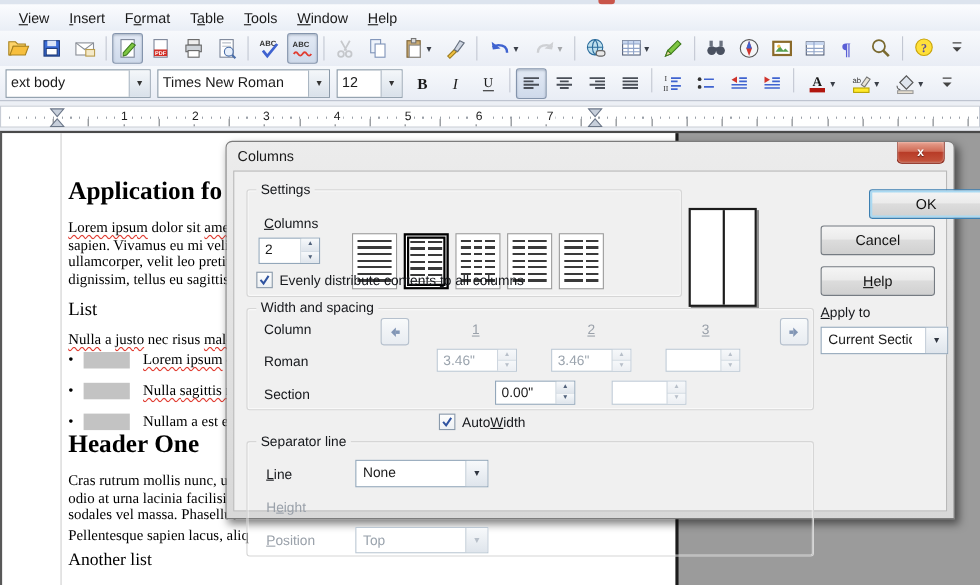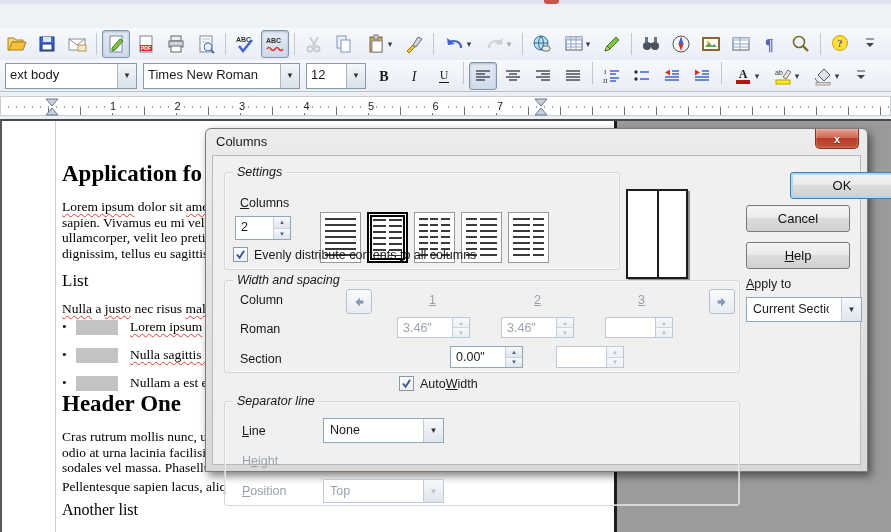--- a/index.html
+++ b/index.html
@@ -64,21 +64,21 @@
     background:linear-gradient(#ececec,#d8d8d8);border:1px solid #7c7c7c;border-radius:6px 6px 0 0;
     box-shadow:3px 4px 8px rgba(0,0,0,.5);box-sizing:border-box;}
   .dlg-title{position:absolute;left:10px;top:5px;font-size:13px;color:#1a1a1a;}
   .dlg-close{position:absolute;right:8px;top:0px;width:42px;height:19px;border:1px solid #8e2f22;border-top:none;
     border-radius:0 0 5px 5px;background:linear-gradient(#e8a391,#cf6a55 45%,#b83b27 50%,#c4543c);
     color:#fff;font-weight:bold;font-size:11px;display:flex;align-items:center;justify-content:center;
     text-shadow:0 1px 1px rgba(0,0,0,.5);box-shadow:inset 0 0 2px rgba(255,255,255,.6);}
   .dlg-client{position:absolute;left:6px;top:26px;right:6px;bottom:6px;background:#f0f0f0;border:1px solid #b8b8b8;}
 
   .group{position:absolute;border:1px solid #d6d6d6;border-radius:3px;box-shadow:0 0 0 1px rgba(255,255,255,.6) inset;}
-  .glabel{position:absolute;top:-8px;left:8px;background:#f0f0f0;padding:0 4px;font-size:12.5px;color:#16181c;font-style:italic;}
+  .glabel{position:absolute;top:-8px;left:8px;background:#f0f0f0;padding:0 4px;font-size:12.5px;color:#16181c;}
   .dlabel{position:absolute;font-size:12.5px;color:#16181c;white-space:nowrap;}
   .dlabel.gray{color:#9aa1aa;}
 
   .spin{position:absolute;display:flex;background:#fff;border:1px solid #93a7ba;box-sizing:border-box;}
   .spin .val{flex:1;padding:3px 4px 0 5px;font-size:12.5px;overflow:hidden;white-space:nowrap;}
   .spin .btns{width:16px;display:flex;flex-direction:column;border-left:1px solid #c2cdd8;}
   .spin .btns span{flex:1;display:flex;align-items:center;justify-content:center;font-size:6px;color:#50617a;
     background:linear-gradient(#f7f9fb,#dfe5ec);}
   .spin .btns span:first-child{border-bottom:1px solid #cdd6df;}
   .spin.disabled{border-color:#bcc8d4;}
@@ -122,20 +122,36 @@
 </style>
 </head>
 <body>
 
 <div class="screen">
 
   <div class="titlebar-remnant">
     <div class="red-sliver"></div>
   </div>
 
+  <div class="menubar">
+
+      <span class="menu-item"><u>V</u>iew</span>
+
+      <span class="menu-item"><u>I</u>nsert</span>
+
+      <span class="menu-item">F<u>o</u>rmat</span>
+
+      <span class="menu-item">T<u>a</u>ble</span>
+
+      <span class="menu-item"><u>T</u>ools</span>
+
+      <span class="menu-item"><u>W</u>indow</span>
+
+      <span class="menu-item"><u>H</u>elp</span>
+    </div>
 
   <div class="toolbar t1">
 
       <div class="tbtn">
         <span class="tbicon">
           <svg viewBox="0 0 20 20" xmlns="http://www.w3.org/2000/svg">
             <path d="M1 4h6l2 2h7v2H5L3 16H1z" fill="#fdd36a" stroke="#a8821f"></path>
             <path d="M5 8h14l-3 8H2z" fill="#f7bf3e" stroke="#a8821f"></path>
           </svg>
         </span>

